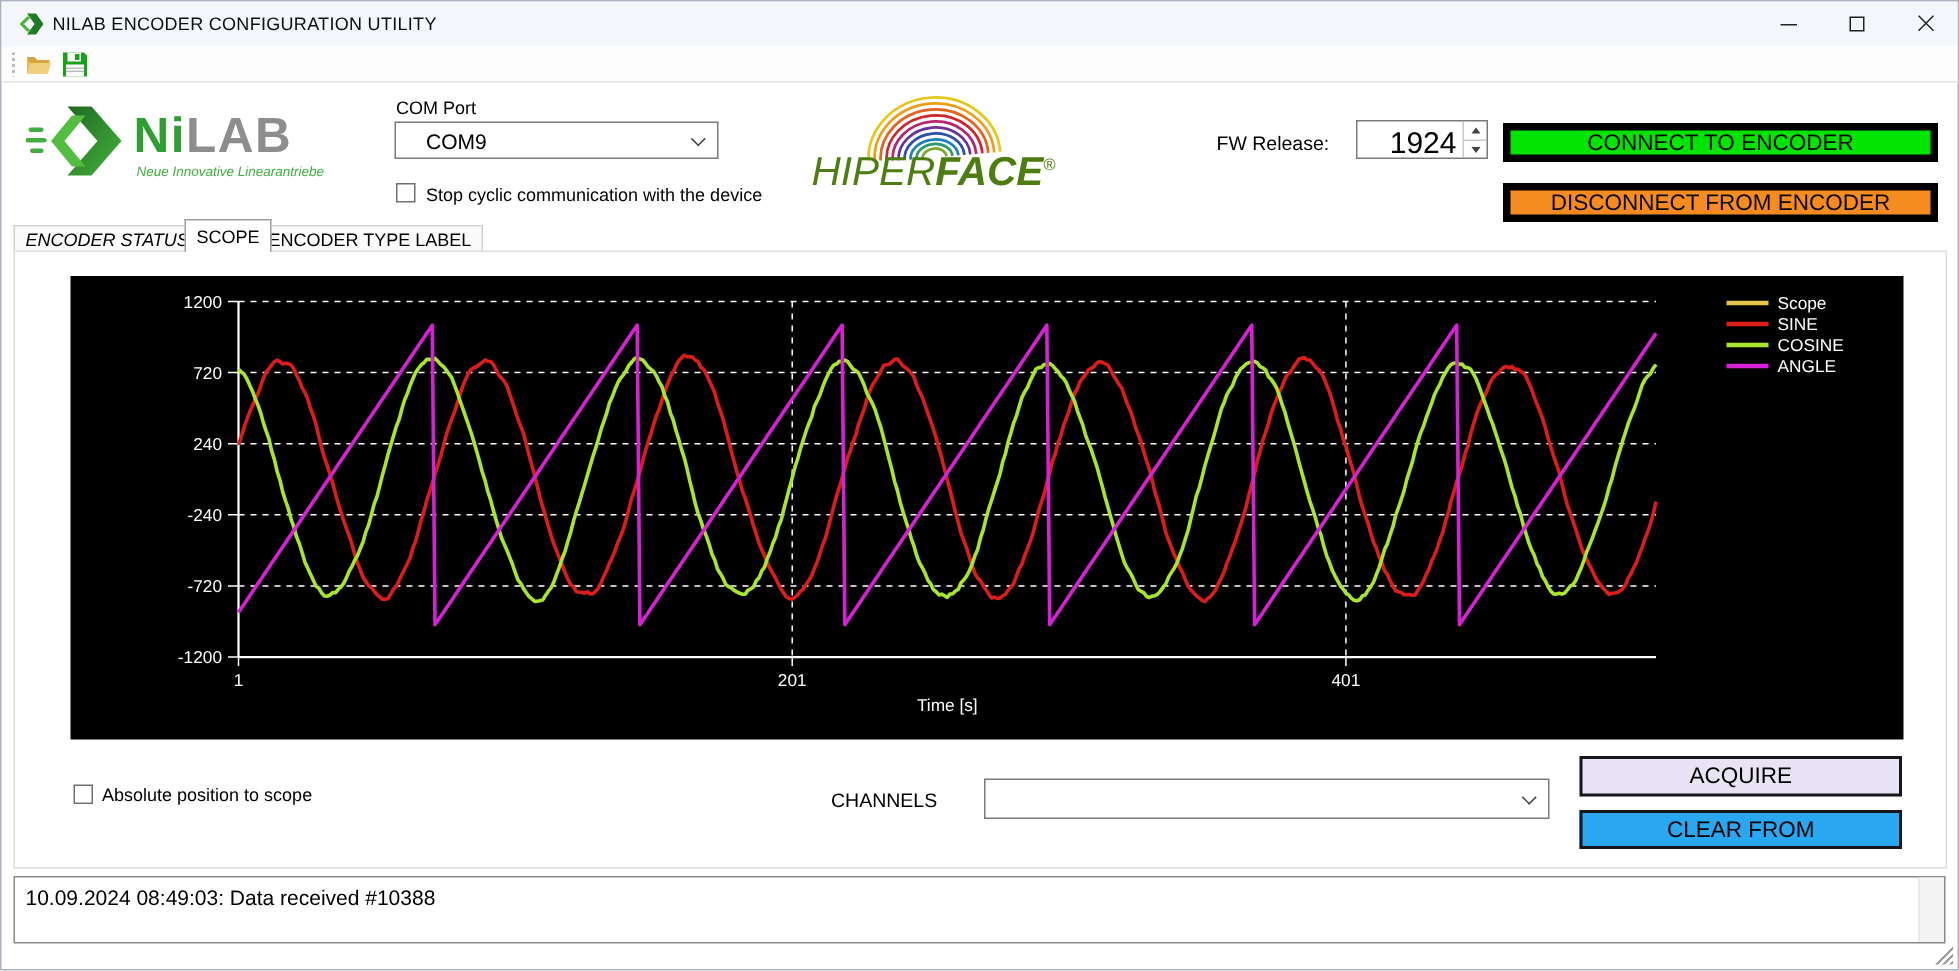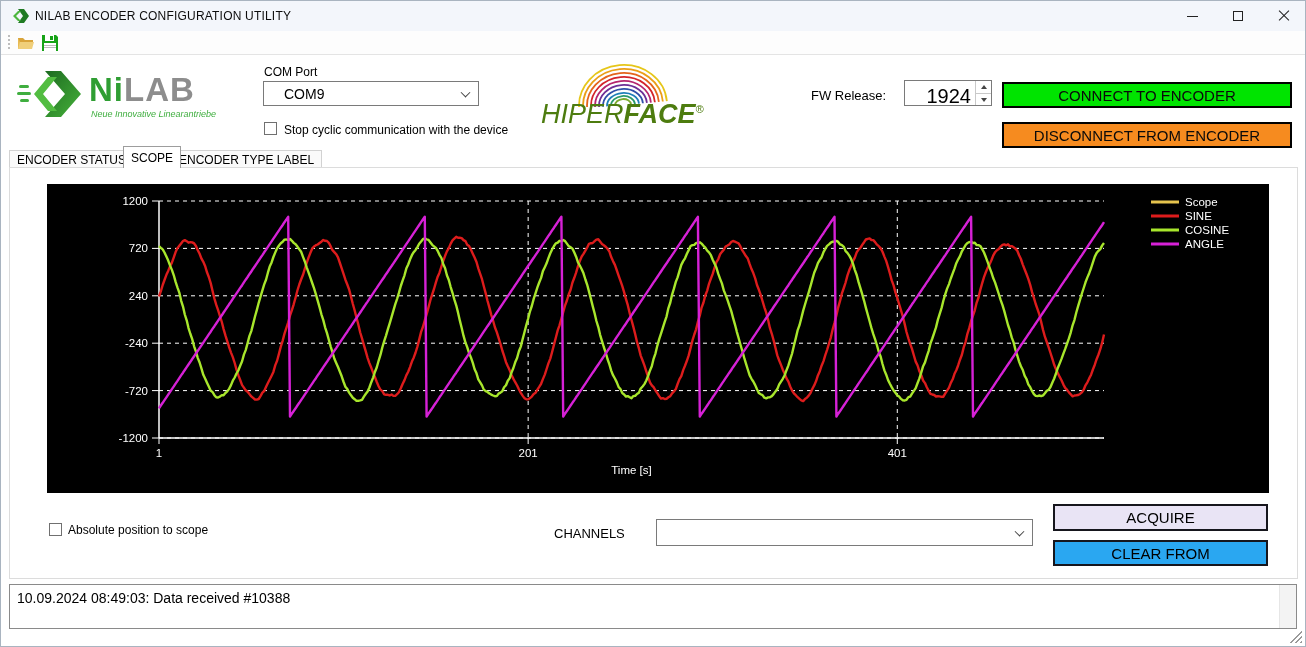--- a/index.html
+++ b/index.html
@@ -46,28 +46,28 @@
   #hiperface-text .bold { font-weight:bold; }
   #hiperface-text sup { font-size:11px; }
   #fwrelease-label { left:810px; top:87px; font-size:13px; }
   #fw-spinner { position:absolute; left:903px; top:79px; width:88px; height:26px; background:#fff; border:1px solid #7a7a7a; }
   #fw-value { position:absolute; right:20px; top:4px; font-size:20px; }
   #fw-spin-col { position:absolute; right:0; top:0; width:16px; height:100%; border-left:1px solid #c9c9c9; }
   .spin-cell { position:relative; width:100%; height:50%; display:flex; align-items:center; justify-content:center; cursor:default; }
   #fw-spin-col .spin-cell + .spin-cell { border-top:1px solid #c9c9c9; }
   .tri-up { width:0; height:0; border-left:3px solid transparent; border-right:3px solid transparent; border-bottom:4px solid #444; }
   .tri-down { width:0; height:0; border-left:3px solid transparent; border-right:3px solid transparent; border-top:4px solid #444; }
-  .big-btn { position:absolute; left:1001px; width:290px; height:26px; border:2px solid #000000;
+  .big-btn { position:absolute; left:1001px; width:290px; height:26px; border:5px solid #000000;
     display:flex; align-items:center; justify-content:center; font-size:15px; color:#0a0a0a; cursor:default; }
   #connect-btn { top:81px; background:#00e400; }
   #disconnect-btn { top:121px; background:#f68b1f; }
   
   .tab { position:absolute; top:149px; height:18px; background:#fafafa; border:1px solid #d2d2d2; border-bottom:none;
     font-size:12px; color:#000; display:flex; align-items:center; justify-content:center; padding:0 7px; cursor:default; }
-  #tab-0 { left:8px; }
+  #tab-0 { left:8px;font-style:italic; }
   #tab-1 { left:122px; top:145px; height:22px; background:#fff; border-color:#9d9d9d; z-index:3; }
   #tab-2 { left:170px; }
   #tabpage { position:absolute; left:8px; top:166px; width:1289px; height:412px; background:#fff; border:1px solid #dcdcdc; }
   
   #chart { position:absolute; left:46px; top:183px; width:1222px; height:309px; background:#000; }
   
   #abs-box { left:48px; top:522px; }
   #abs-label { left:67px; top:522px; }
   #channels-label { left:553px; top:525px; font-size:13px; }
   #channels-select { left:655px; top:518px; width:377px; height:27px; font-size:14px; padding-left:7px; }

